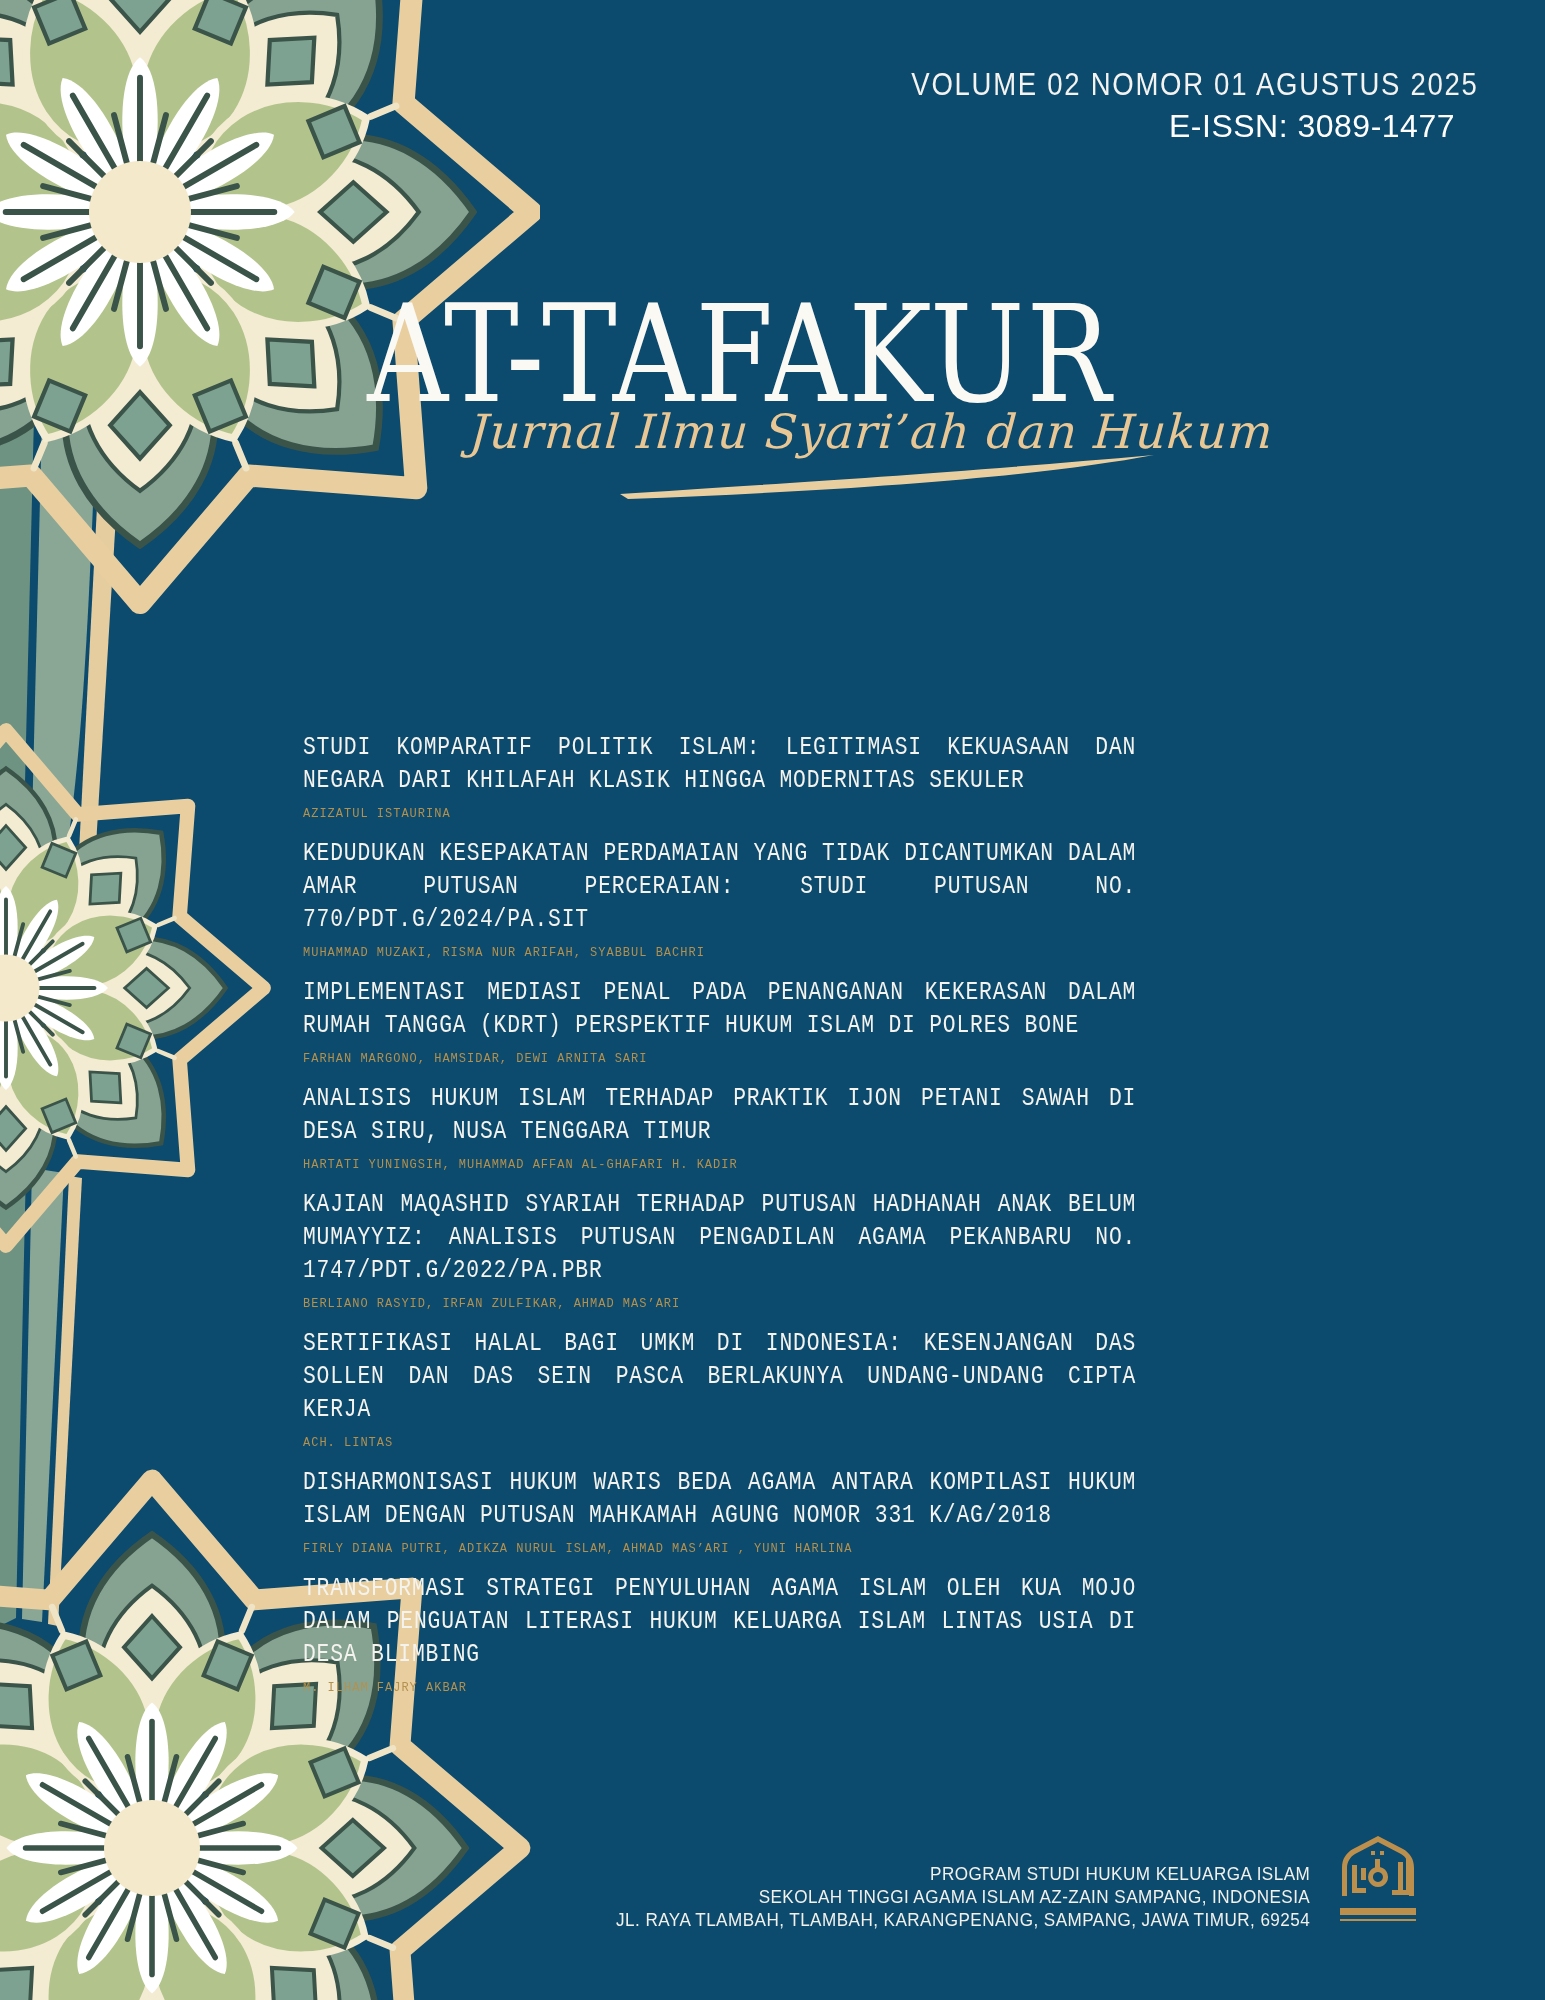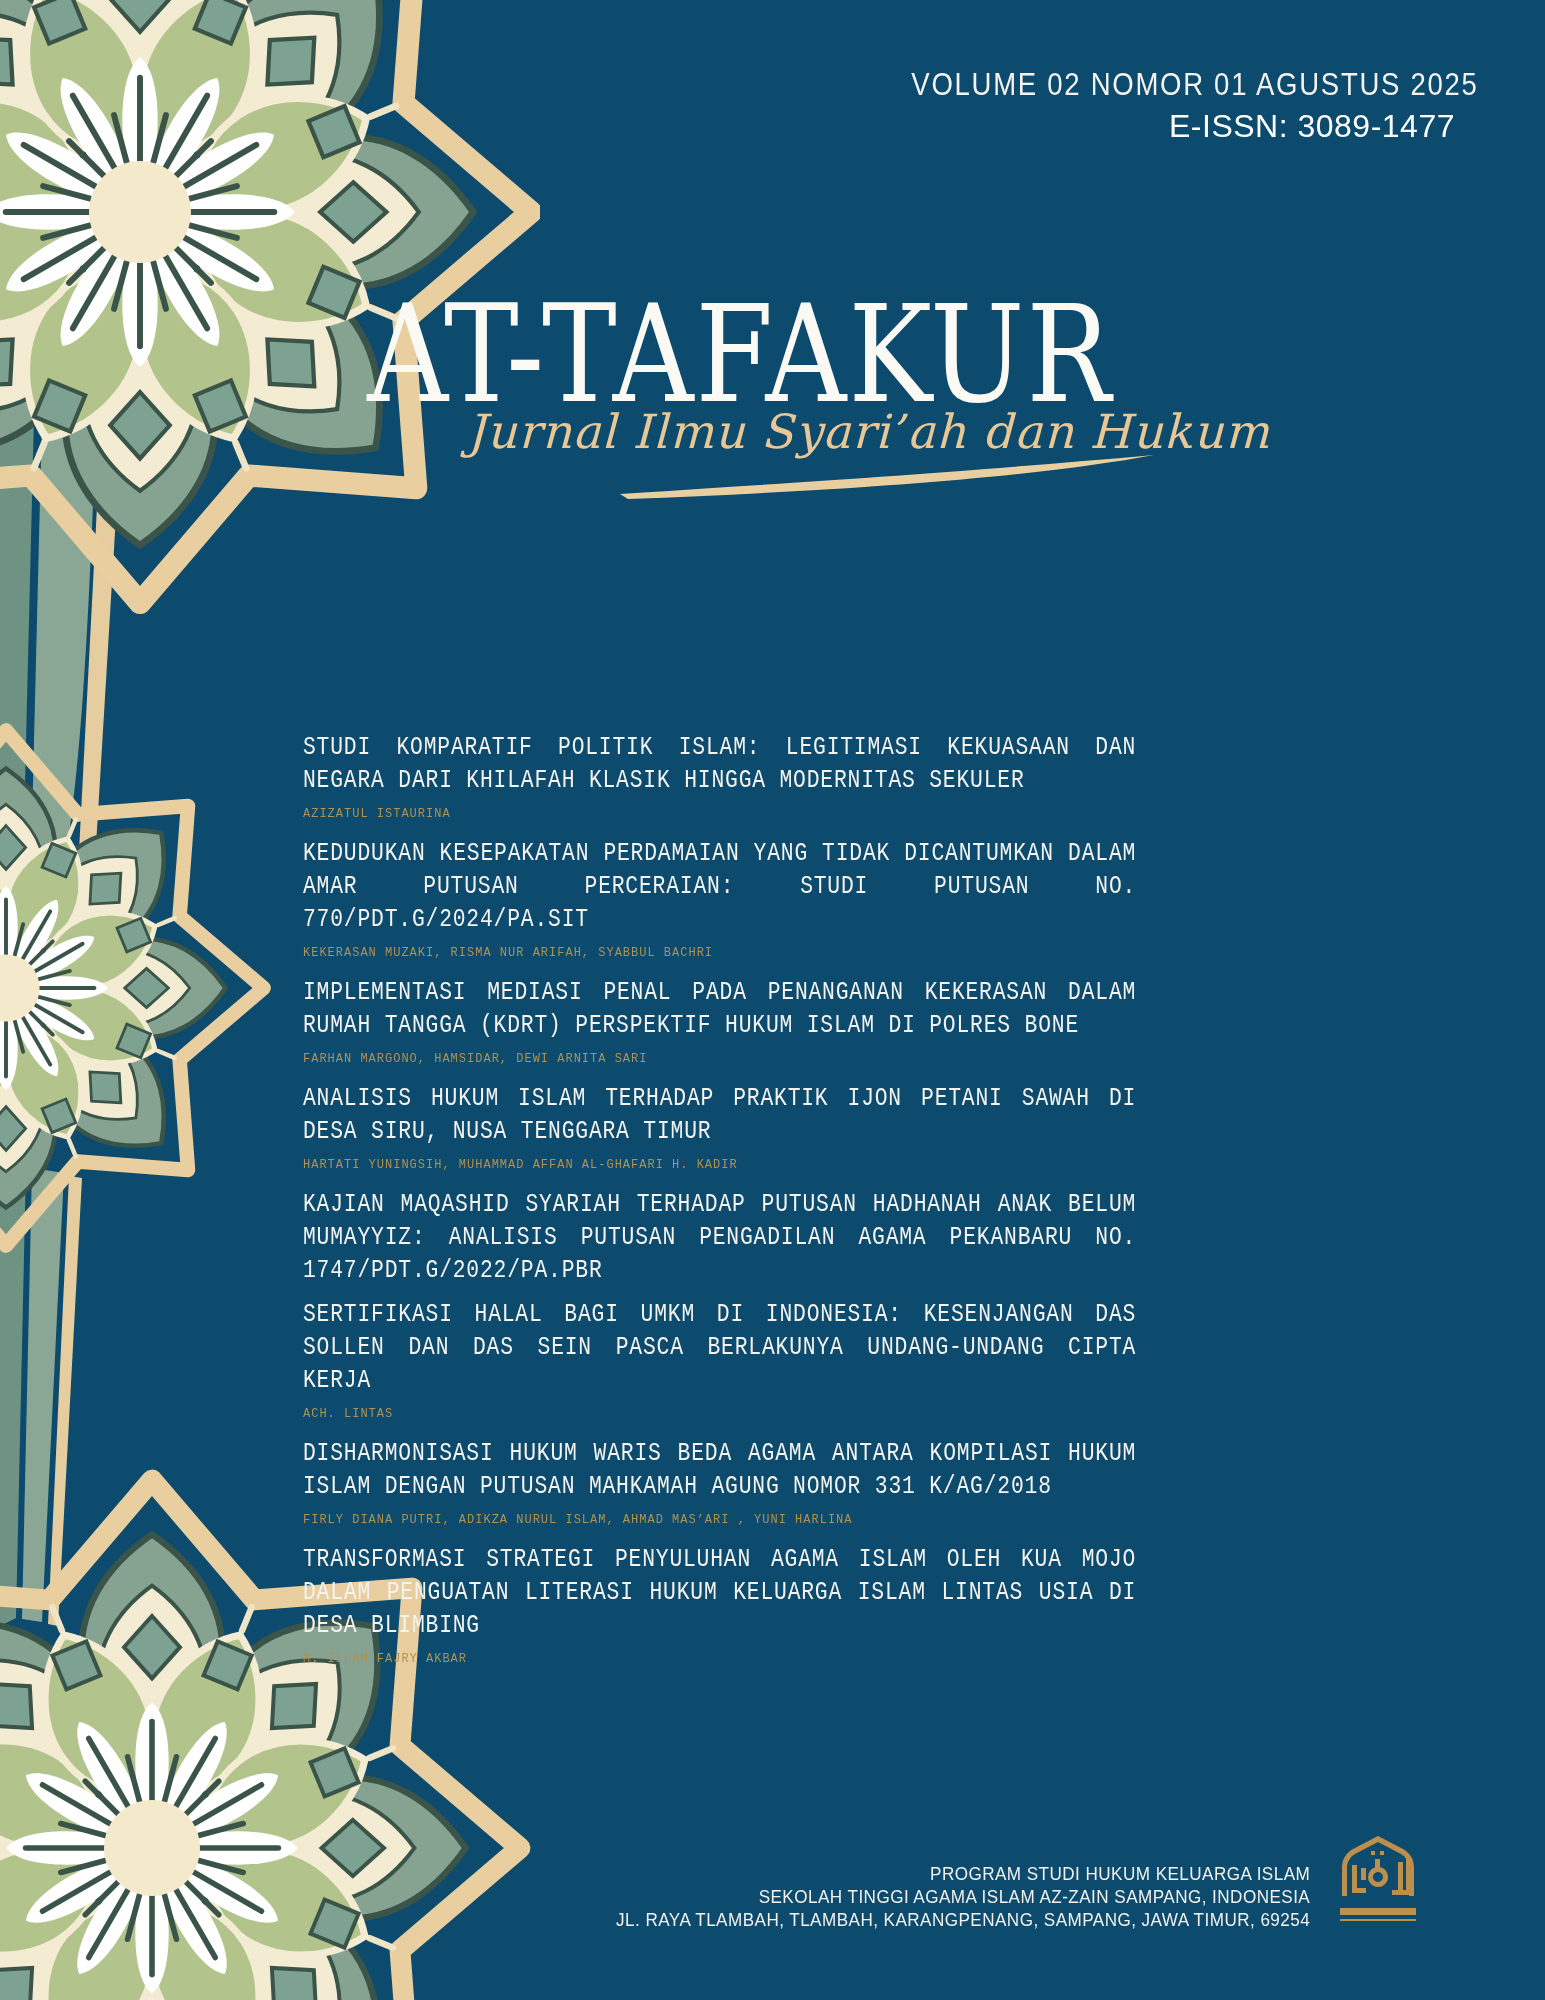--- a/index.html
+++ b/index.html
@@ -207,32 +207,33 @@
     <path d="M2,45 C120,37 300,27 536,6 C430,26 250,41 10,50 Z" fill="#e9cfa0"></path>
   </svg>
 
   <div class="articles">
     <div class="article">
       <div class="article-title">STUDI KOMPARATIF POLITIK ISLAM: LEGITIMASI KEKUASAAN DAN NEGARA DARI KHILAFAH KLASIK HINGGA MODERNITAS SEKULER</div>
       <div class="article-authors">AZIZATUL ISTAURINA</div>
     </div>
     <div class="article">
       <div class="article-title">KEDUDUKAN KESEPAKATAN PERDAMAIAN YANG TIDAK DICANTUMKAN DALAM AMAR PUTUSAN PERCERAIAN: STUDI PUTUSAN NO. 770/PDT.G/2024/PA.SIT</div>
-      <div class="article-authors">KEKERASAN MUZAKI, RISMA NUR ARIFAH, SYABBUL BACHRI</div>
+      <div class="article-authors">MUHAMMAD MUZAKI, RISMA NUR ARIFAH, SYABBUL BACHRI</div>
     </div>
     <div class="article">
       <div class="article-title">IMPLEMENTASI MEDIASI PENAL PADA PENANGANAN KEKERASAN DALAM RUMAH TANGGA (KDRT) PERSPEKTIF HUKUM ISLAM DI POLRES BONE</div>
       <div class="article-authors">FARHAN MARGONO, HAMSIDAR, DEWI ARNITA SARI</div>
     </div>
     <div class="article">
       <div class="article-title">ANALISIS HUKUM ISLAM TERHADAP PRAKTIK IJON PETANI SAWAH DI DESA SIRU, NUSA TENGGARA TIMUR</div>
       <div class="article-authors">HARTATI YUNINGSIH, MUHAMMAD AFFAN AL-GHAFARI H. KADIR</div>
     </div>
     <div class="article">
       <div class="article-title">KAJIAN MAQASHID SYARIAH TERHADAP PUTUSAN HADHANAH ANAK BELUM MUMAYYIZ: ANALISIS PUTUSAN PENGADILAN AGAMA PEKANBARU NO. 1747/PDT.G/2022/PA.PBR</div>
+      <div class="article-authors">BERLIANO RASYID, IRFAN ZULFIKAR, AHMAD MAS’ARI</div>
     </div>
     <div class="article">
       <div class="article-title">SERTIFIKASI HALAL BAGI UMKM DI INDONESIA: KESENJANGAN DAS SOLLEN DAN DAS SEIN PASCA BERLAKUNYA UNDANG-UNDANG CIPTA KERJA</div>
       <div class="article-authors">ACH. LINTAS</div>
     </div>
     <div class="article">
       <div class="article-title">DISHARMONISASI HUKUM WARIS BEDA AGAMA ANTARA KOMPILASI HUKUM ISLAM DENGAN PUTUSAN MAHKAMAH AGUNG NOMOR 331 K/AG/2018</div>
       <div class="article-authors">FIRLY DIANA PUTRI, ADIKZA NURUL ISLAM, AHMAD MAS’ARI , YUNI HARLINA</div>
     </div>
     <div class="article">

